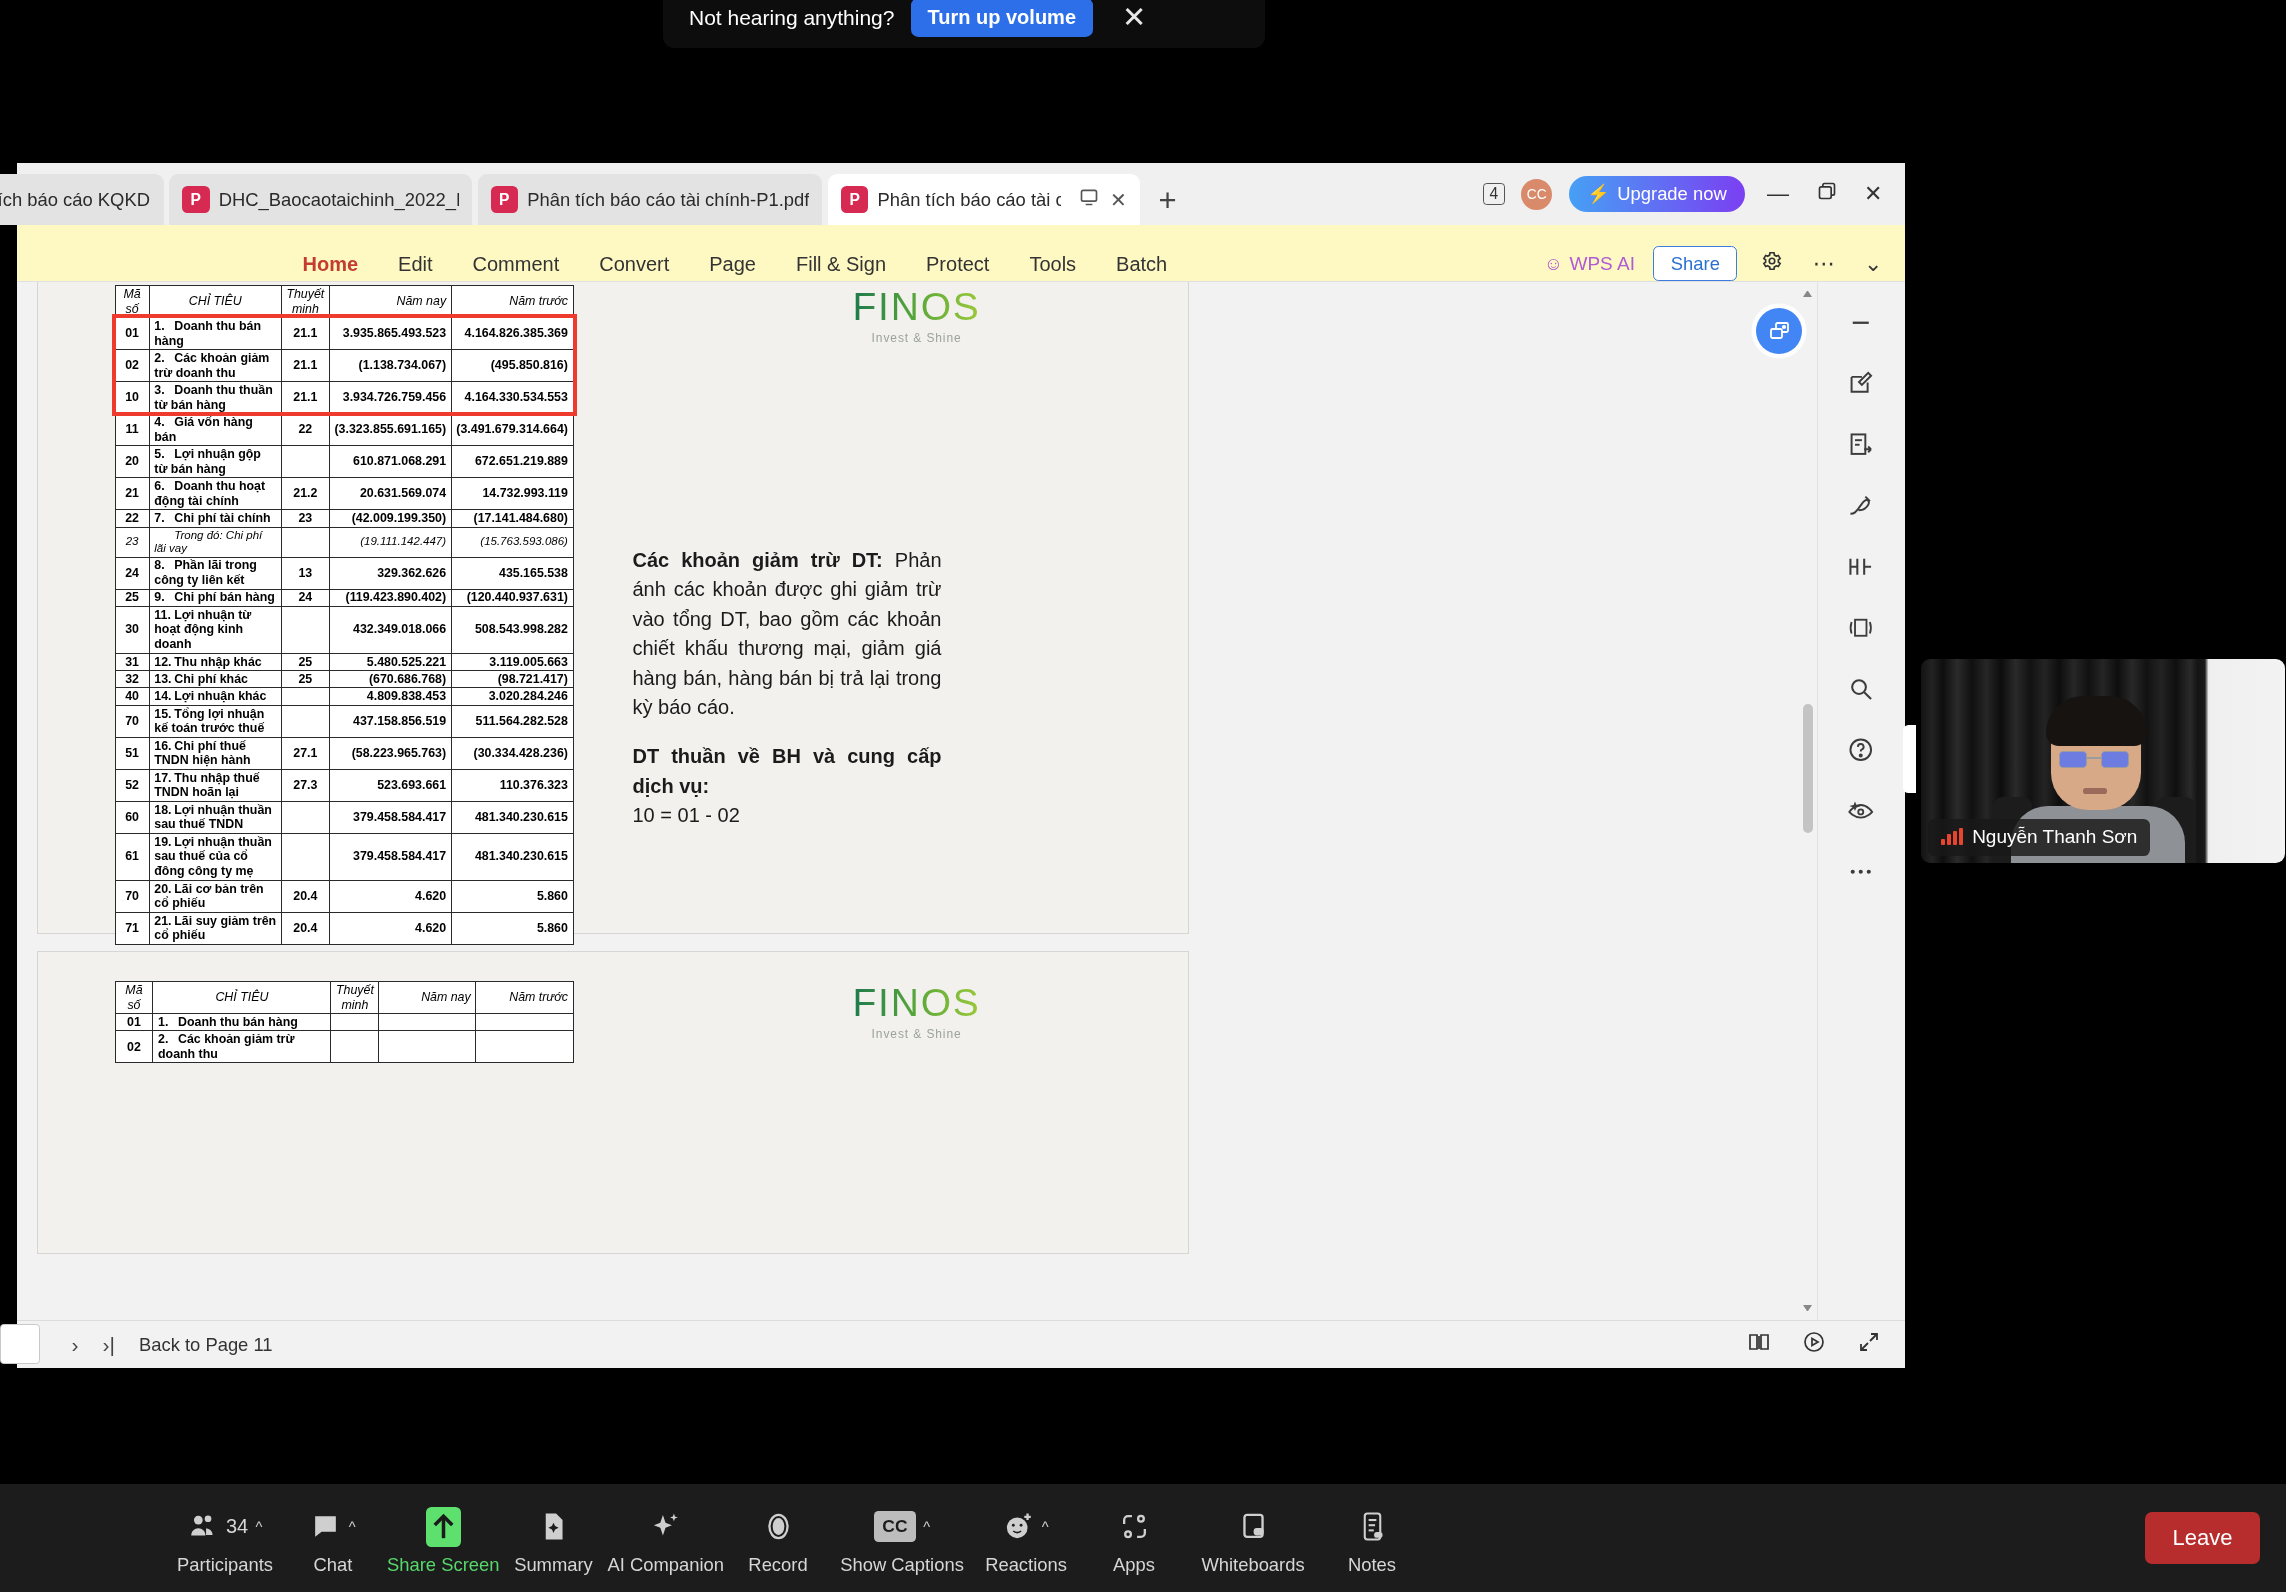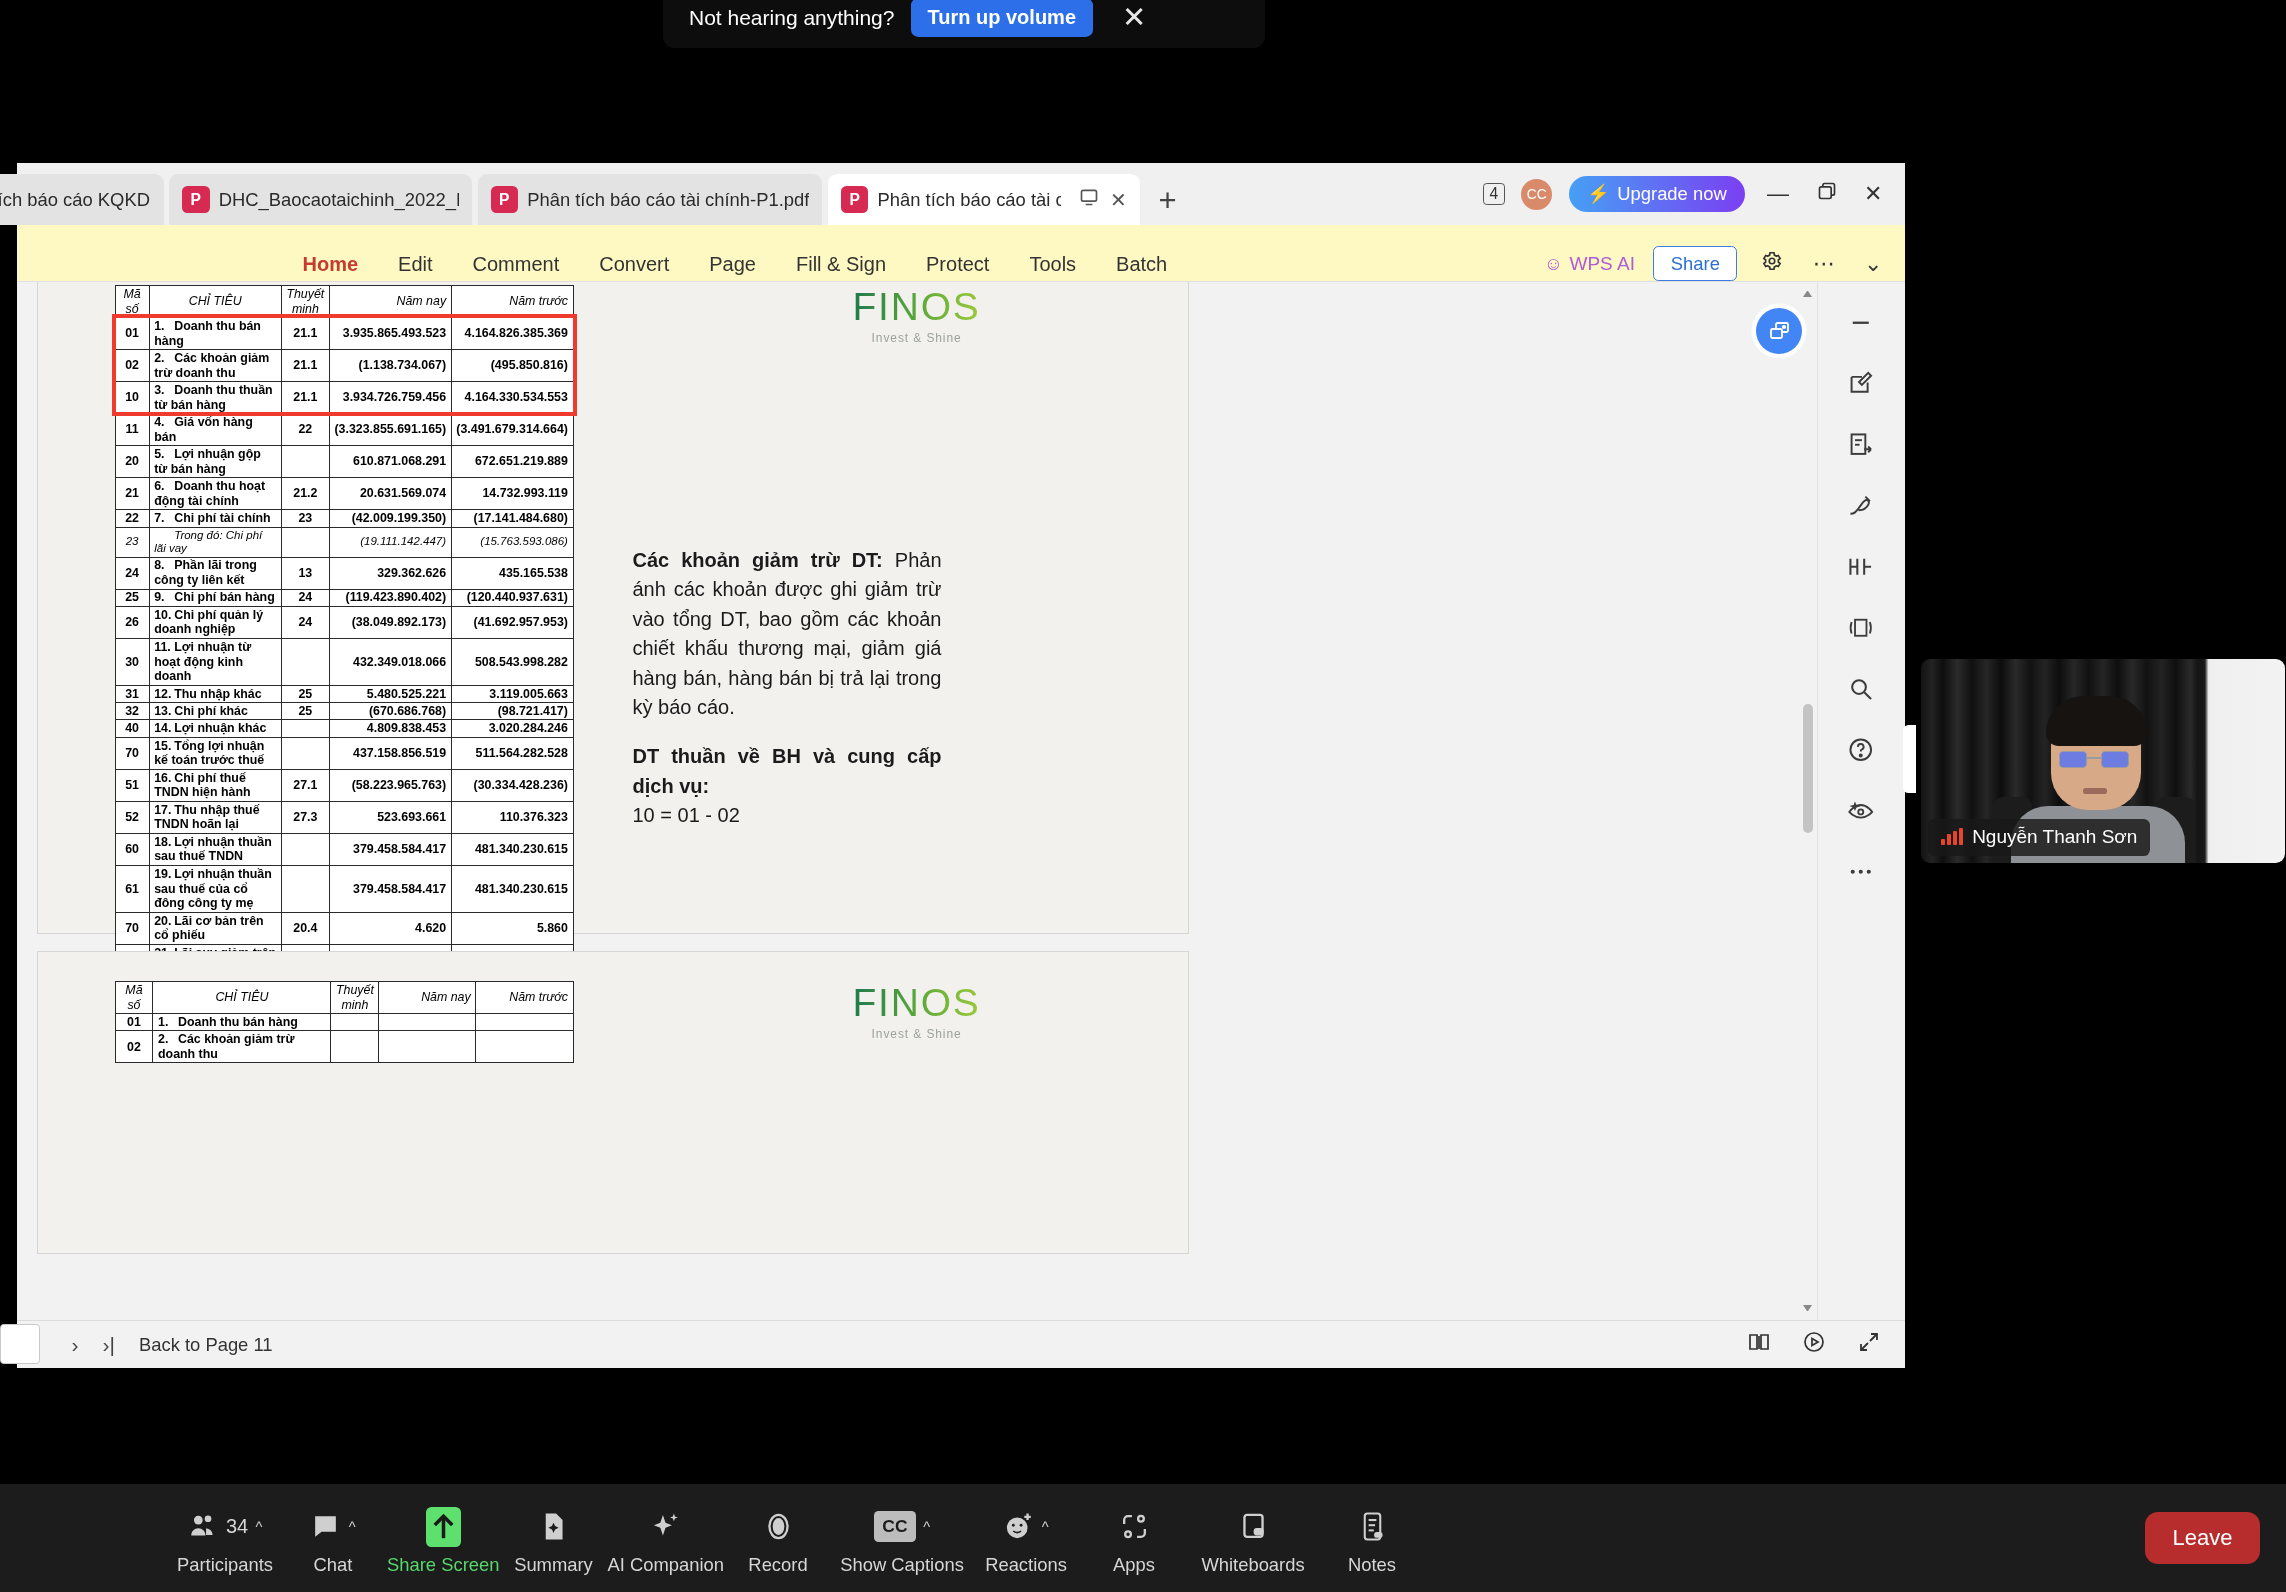--- a/index.html
+++ b/index.html
@@ -293,21 +293,21 @@
     width: 35px; height: 40px; border-radius: 5.5px; background: #5de06e;
     display: flex; align-items: center; justify-content: center;
   }
   #cc-box {
     width: 42px; height: 31px; border-radius: 4.6px; background: #bcbcbc;
     color: #1c1c1c; font-size: 17.4px; font-weight: bold;
     display: flex; align-items: center; justify-content: center;
   }
   #leave-btn {
     position: absolute; right: 26px; top: 27.5px;
-    background: #b72c2c; color: #fff; border: none; border-radius: 13px;
+    background: #b72c2c; color: #fff; border: none; border-radius: 7px;
     font-size: 22px; padding: 13px 27.5px; cursor: pointer;
     font-family: "Liberation Sans", sans-serif;
   }
 </style>
 </head>
 <body>
 
 <div id="audio-toast">
   <span class="toast-text">Not hearing anything?</span>
   <button class="toast-btn">Turn up volume</button>
@@ -475,27 +475,20 @@
                   <td class="c-note">13</td>
                   <td class="c-num">329.362.626</td>
                   <td class="c-num">435.165.538</td>
                 </tr>
                 <tr>
                   <td class="c-code">25</td>
                   <td class="c-name"><span class="num-prefix">9.</span>Chi phí bán hàng</td>
                   <td class="c-note">24</td>
                   <td class="c-num">(119.423.890.402)</td>
                   <td class="c-num">(120.440.937.631)</td>
-                </tr>
-                <tr>
-                  <td class="c-code">26</td>
-                  <td class="c-name"><span class="num-prefix">10.</span>Chi phí quản lý doanh nghiệp</td>
-                  <td class="c-note">24</td>
-                  <td class="c-num">(38.049.892.173)</td>
-                  <td class="c-num">(41.692.957.953)</td>
                 </tr>
                 <tr style="height: 27.5px;">
                   <td class="c-code">30</td>
                   <td class="c-name"><span class="num-prefix">11.</span>Lợi nhuận từ hoạt động kinh doanh</td>
                   <td class="c-note"></td>
                   <td class="c-num">432.349.018.066</td>
                   <td class="c-num">508.543.998.282</td>
                 </tr>
                 <tr>
                   <td class="c-code">31</td>

